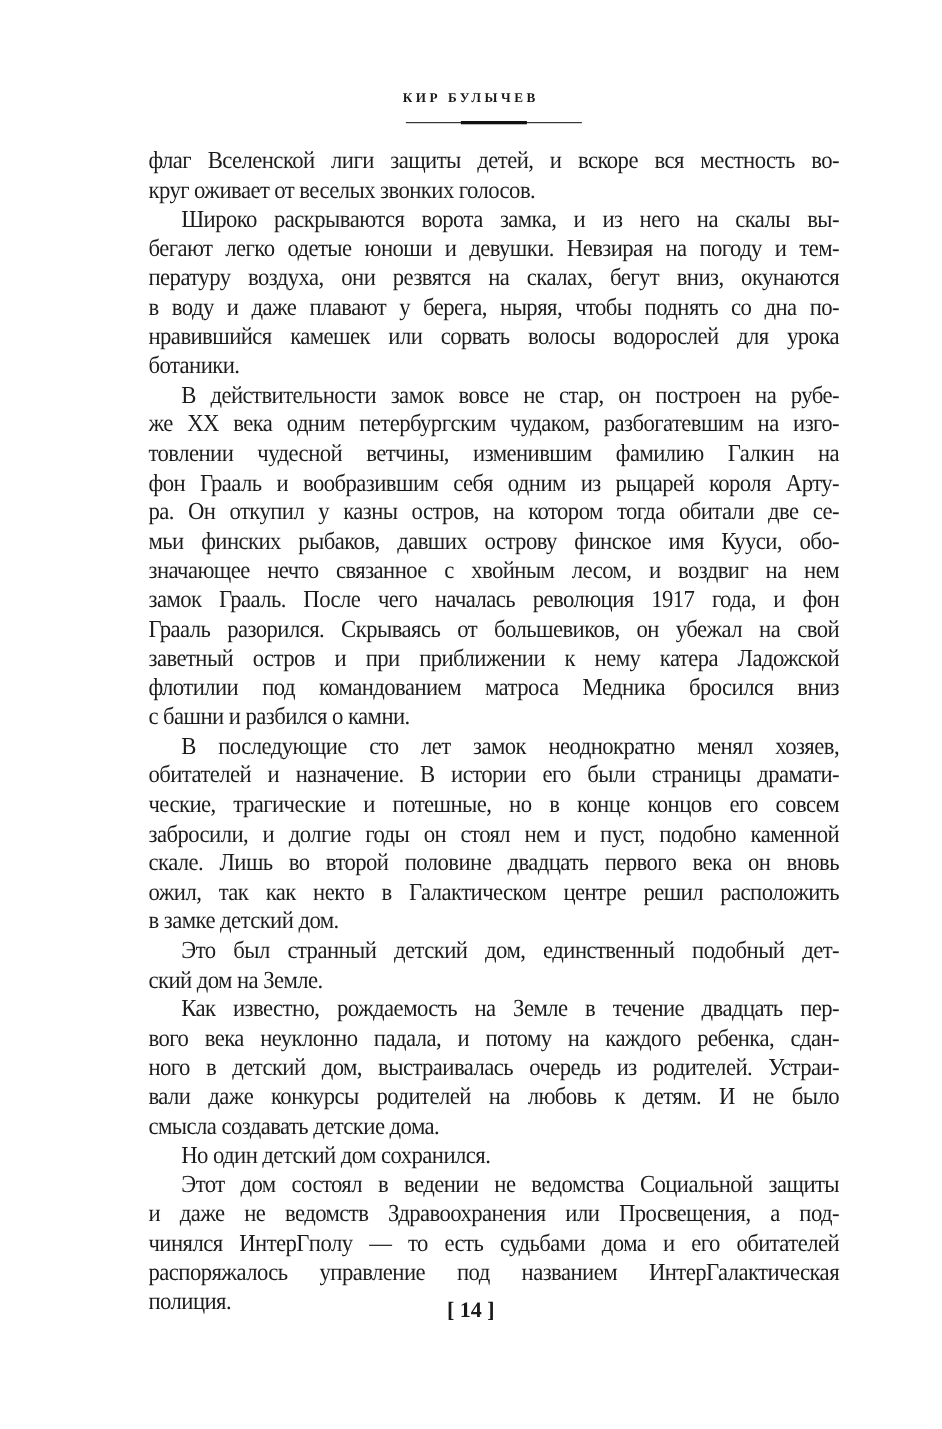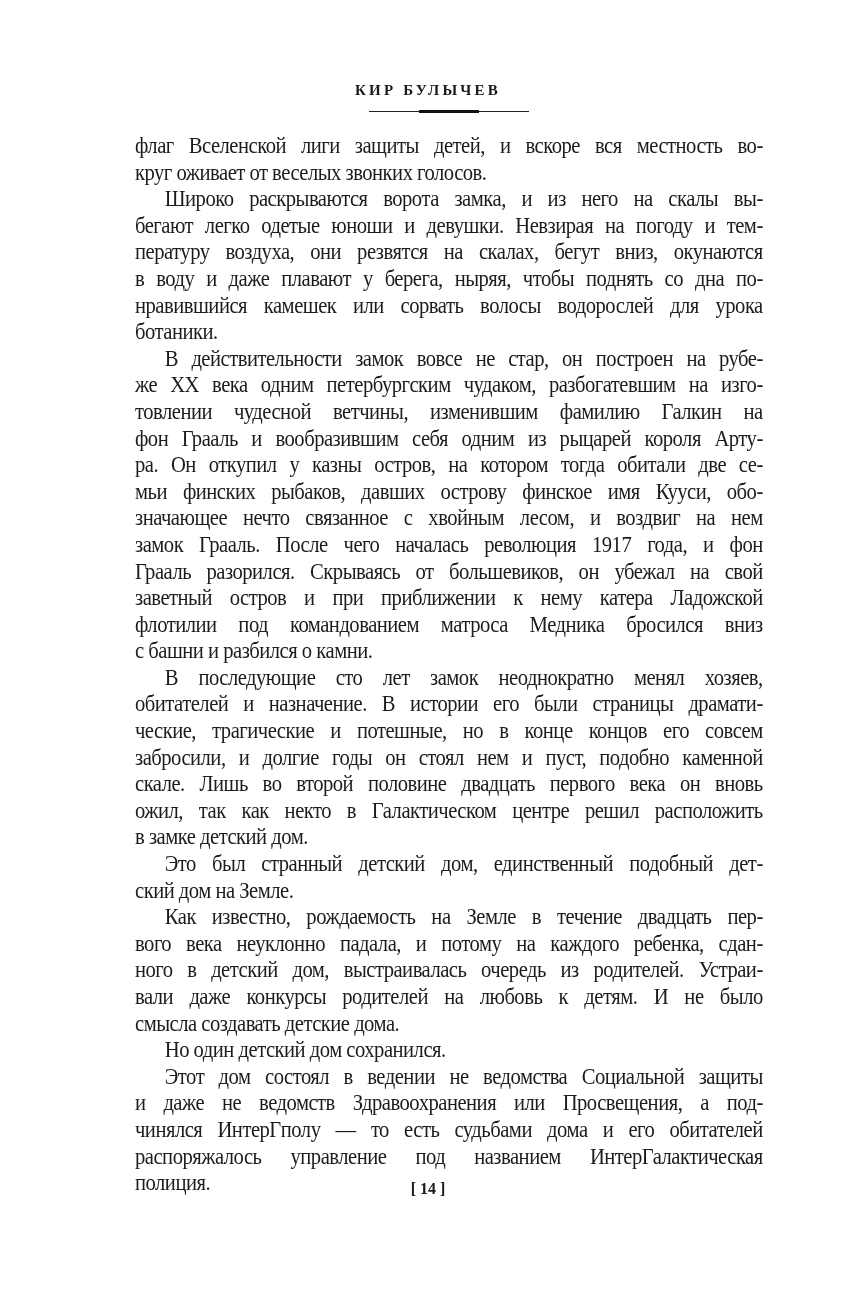--- a/index.html
+++ b/index.html
@@ -22,21 +22,21 @@
       height: 1299px;
     }
     .running-head {
       position: absolute;
       top: 82px;
       left: 0;
       width: 856px;
       text-align: center;
       font-family: "Liberation Serif", serif;
       font-weight: bold;
-      font-size: 15px;
+      font-size: 12px;
       letter-spacing: 3.2px;
       color: #1a1a1a;
     }
     .head-rule {
       position: absolute;
       top: 111px;
       left: 369px;
       width: 160px;
       height: 1px;
       background: #222;
@@ -76,21 +76,21 @@
       padding-left: 32px;
     }
     .page-number {
       position: absolute;
       top: 1180px;
       left: 0;
       width: 856px;
       text-align: center;
       font-family: "Liberation Serif", serif;
       font-weight: bold;
-      font-size: 16px;
+      font-size: 20px;
       color: #1a1a1a;
     }
   </style>
 </head>
 <body>
 
 <div class="page">
   <div class="running-head">КИР БУЛЫЧЕВ</div>
   <div class="head-rule"></div>
   <div class="head-rule-thick"></div>

